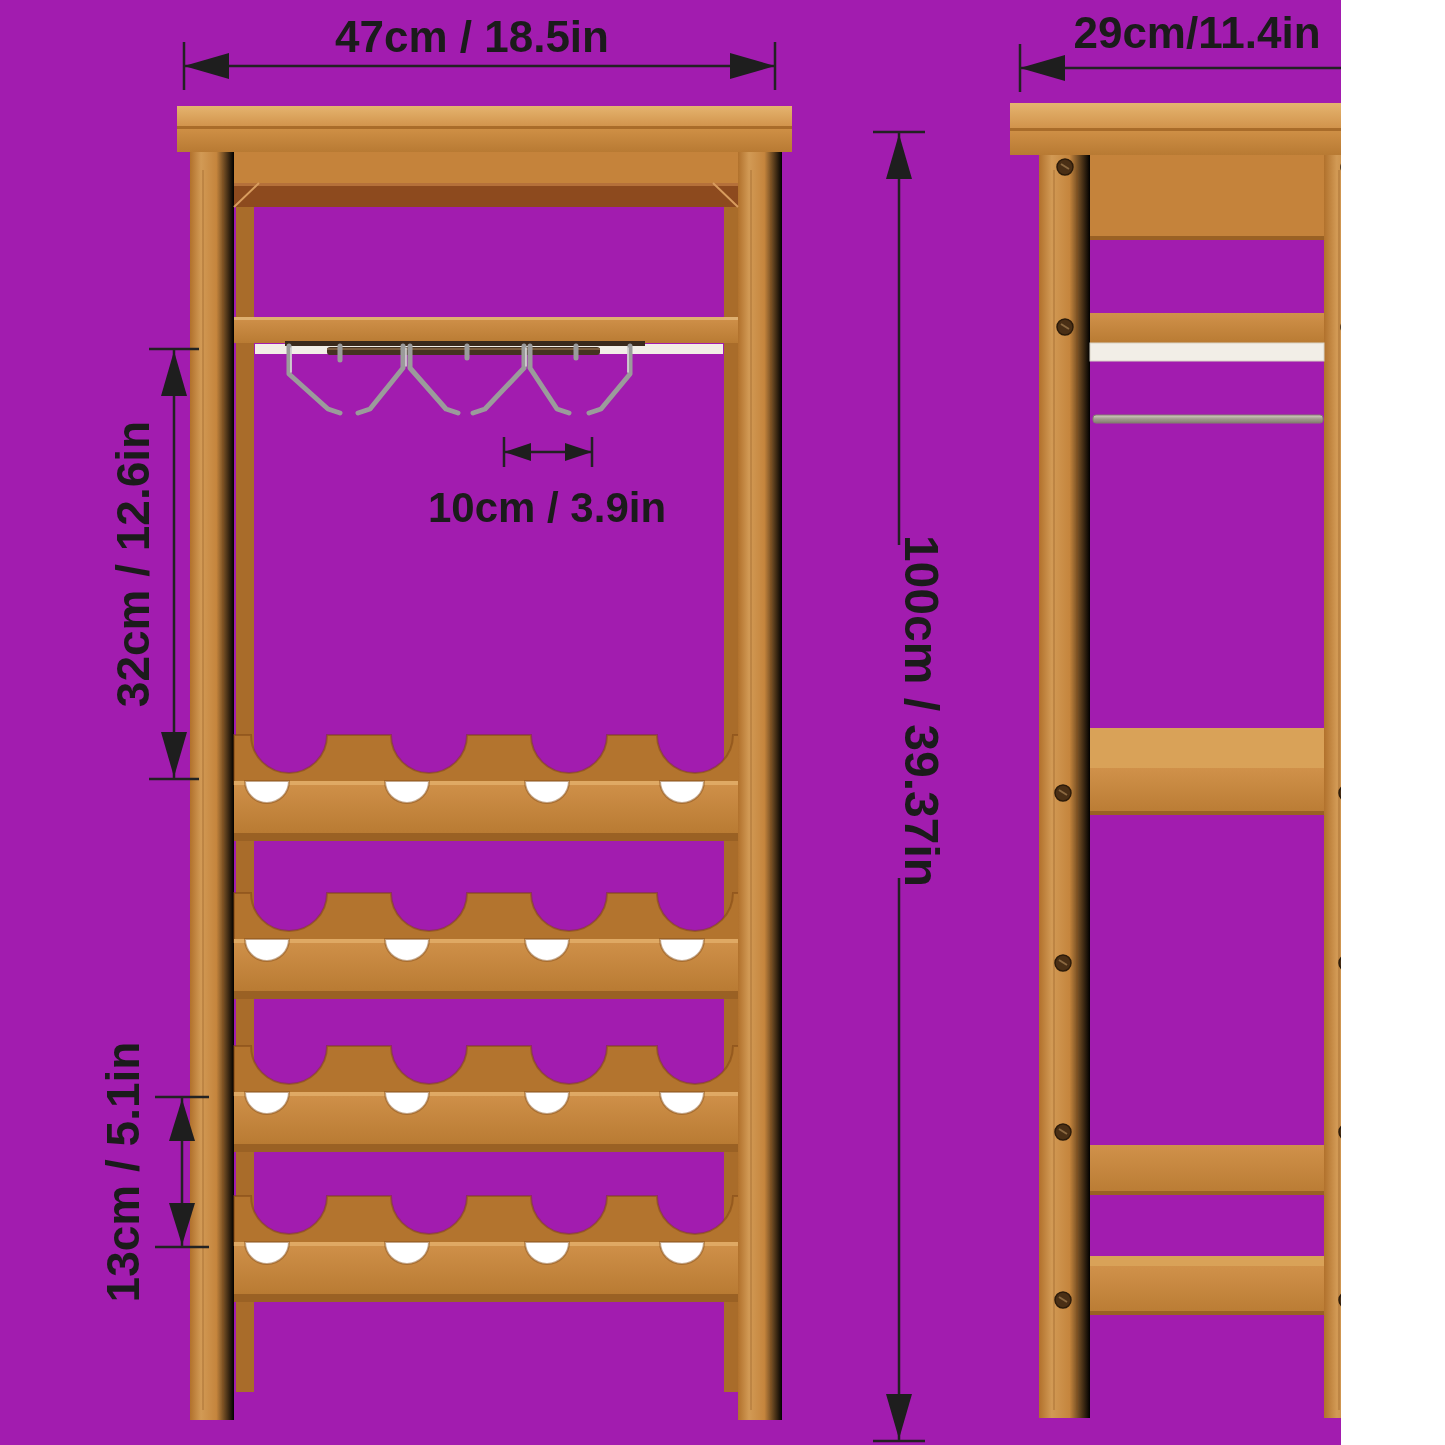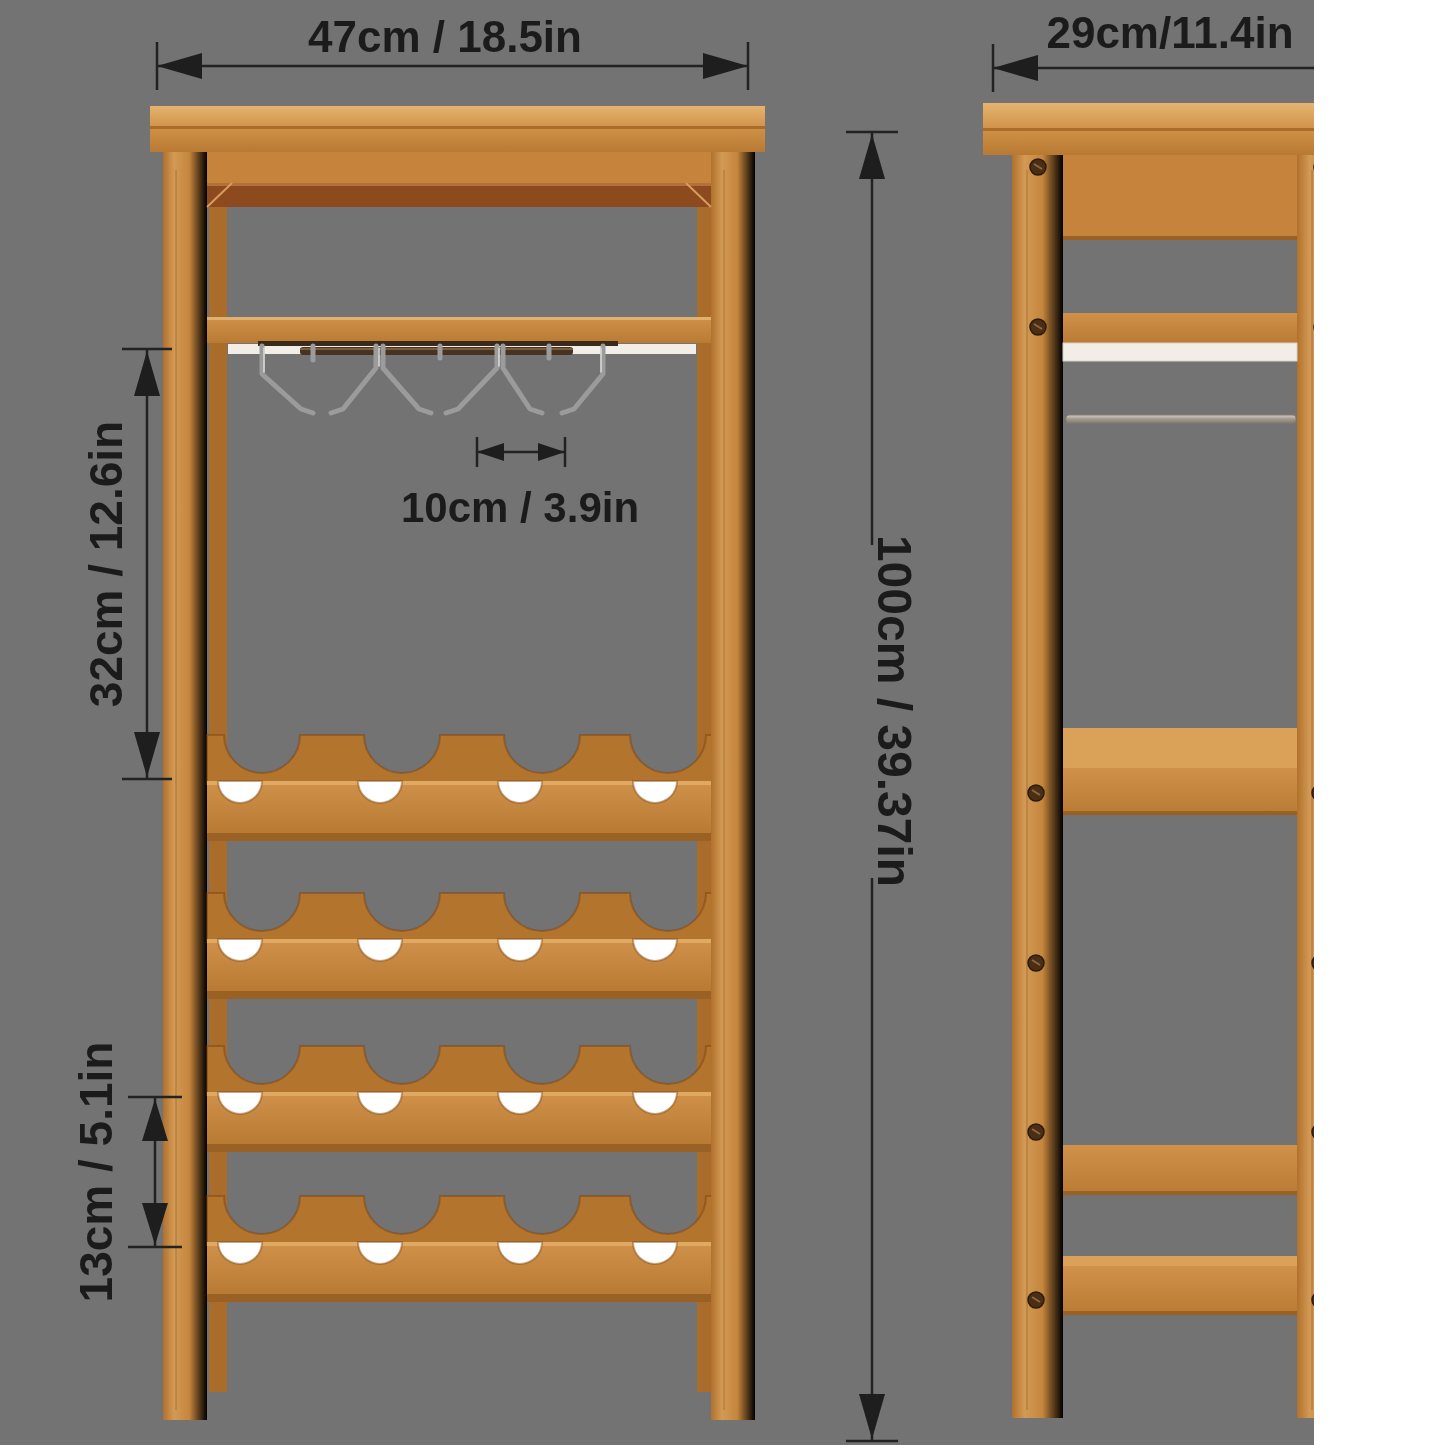--- a/index.html
+++ b/index.html
@@ -1,17 +1,17 @@
 <!DOCTYPE html>
 <html><head>
 <meta charset="utf-8">
 <style>
   html,body{margin:0;padding:0;background:#ffffff;}
-  .canvas{position:relative;width:1314px;height:1445px;background:#737373;overflow:hidden;
-          font-family:"Liberation Sans", sans-serif;}
+  .canvas{position:relative;width:1314px;height:1445px;background:#a21caf;overflow:hidden;
+          font-family:"Liberation Sans", sans-serif;padding-left:27px;}
   svg{display:block;}
   text{font-family:"Liberation Sans", sans-serif;font-weight:700;fill:#1b1b1b;}
   .dim-h{font-size:44px;}
   .dim-v{font-size:46px;}
   .dim-v-lg{font-size:48px;}
   .dim-sm{font-size:42px;}
   .dimline{stroke:#222222;stroke-width:2.5;fill:none;}
   .arrow{fill:#1e1e1e;stroke:none;}
   .wire{stroke:#9b9b9b;stroke-width:5;fill:none;stroke-linecap:round;stroke-linejoin:round;}
   .wirehi{stroke:#d7d7d7;stroke-width:1.6;fill:none;stroke-linecap:round;}

